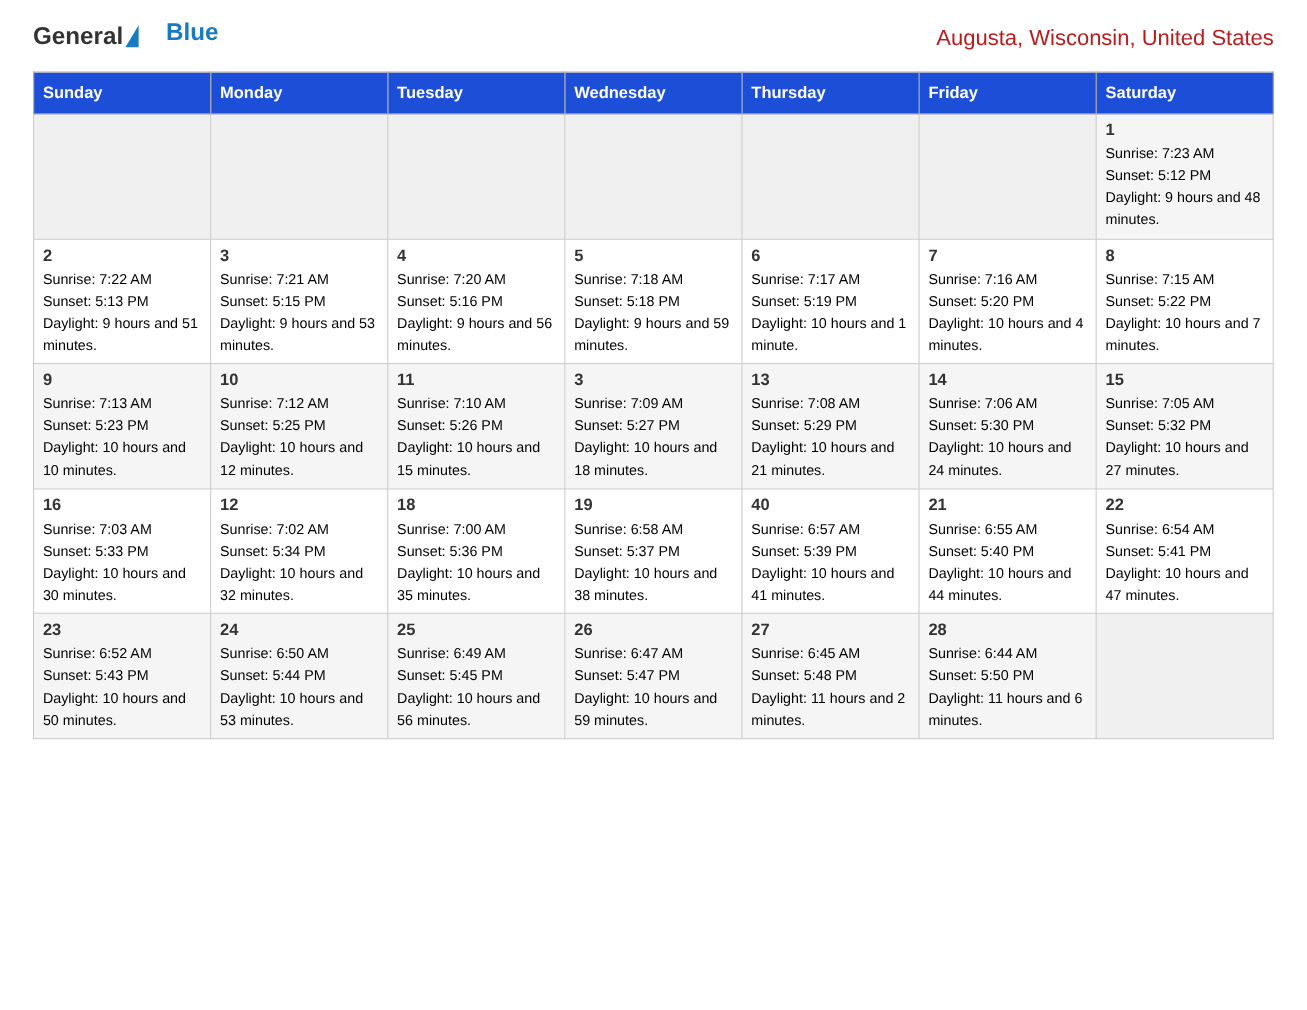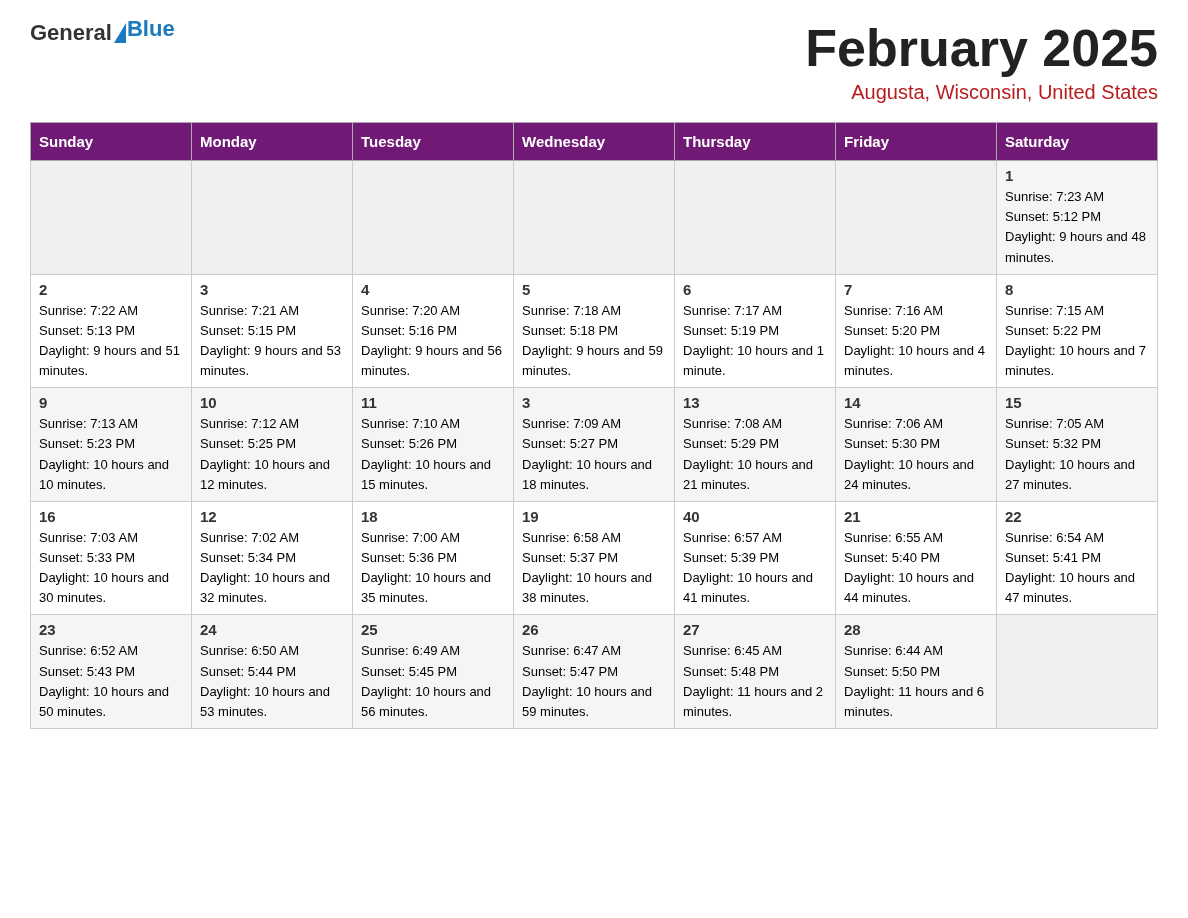--- a/index.html
+++ b/index.html
@@ -34,41 +34,42 @@
       border-right: 0px solid transparent;
       border-bottom: 20px solid #1a7abf;
       margin-left: 2px;
       margin-right: 1px;
     }
     .logo-bottom {
       color: #1a7abf;
       font-size: 22px;
       font-weight: bold;
       margin-top: -4px;
+      margin-left: 24px;
     }
     .title-section {
       text-align: right;
     }
     .month-title {
       font-size: 52px;
       font-weight: bold;
       color: #222;
       line-height: 1.1;
     }
     .location {
       font-size: 20px;
       color: #b91c1c;
       margin-top: 4px;
     }
     .calendar {
       width: 100%;
       border-collapse: collapse;
     }
     .calendar thead tr th {
-      background-color: #701a75;
+      background-color: #1d4ed8;
       color: #fff;
       font-size: 15px;
       font-weight: bold;
       padding: 10px 8px;
       text-align: left;
       border: 1px solid #aaa;
     }
     .calendar tbody tr td {
       border: 1px solid #ccc;
       vertical-align: top;
@@ -104,21 +105,20 @@
 
 <div class="header">
   <div class="logo">
     <div class="logo-top">
       <span>General</span>
       <div class="logo-triangle"></div>
     </div>
     <div class="logo-bottom">Blue</div>
   </div>
   <div class="title-section">
-    <div class="month-title">February 2025</div>
     <div class="location">Augusta, Wisconsin, United States</div>
   </div>
 </div>
 
 <table class="calendar">
   <thead>
     <tr>
     <th>Sunday</th>
         <th>Monday</th>
         <th>Tuesday</th>

